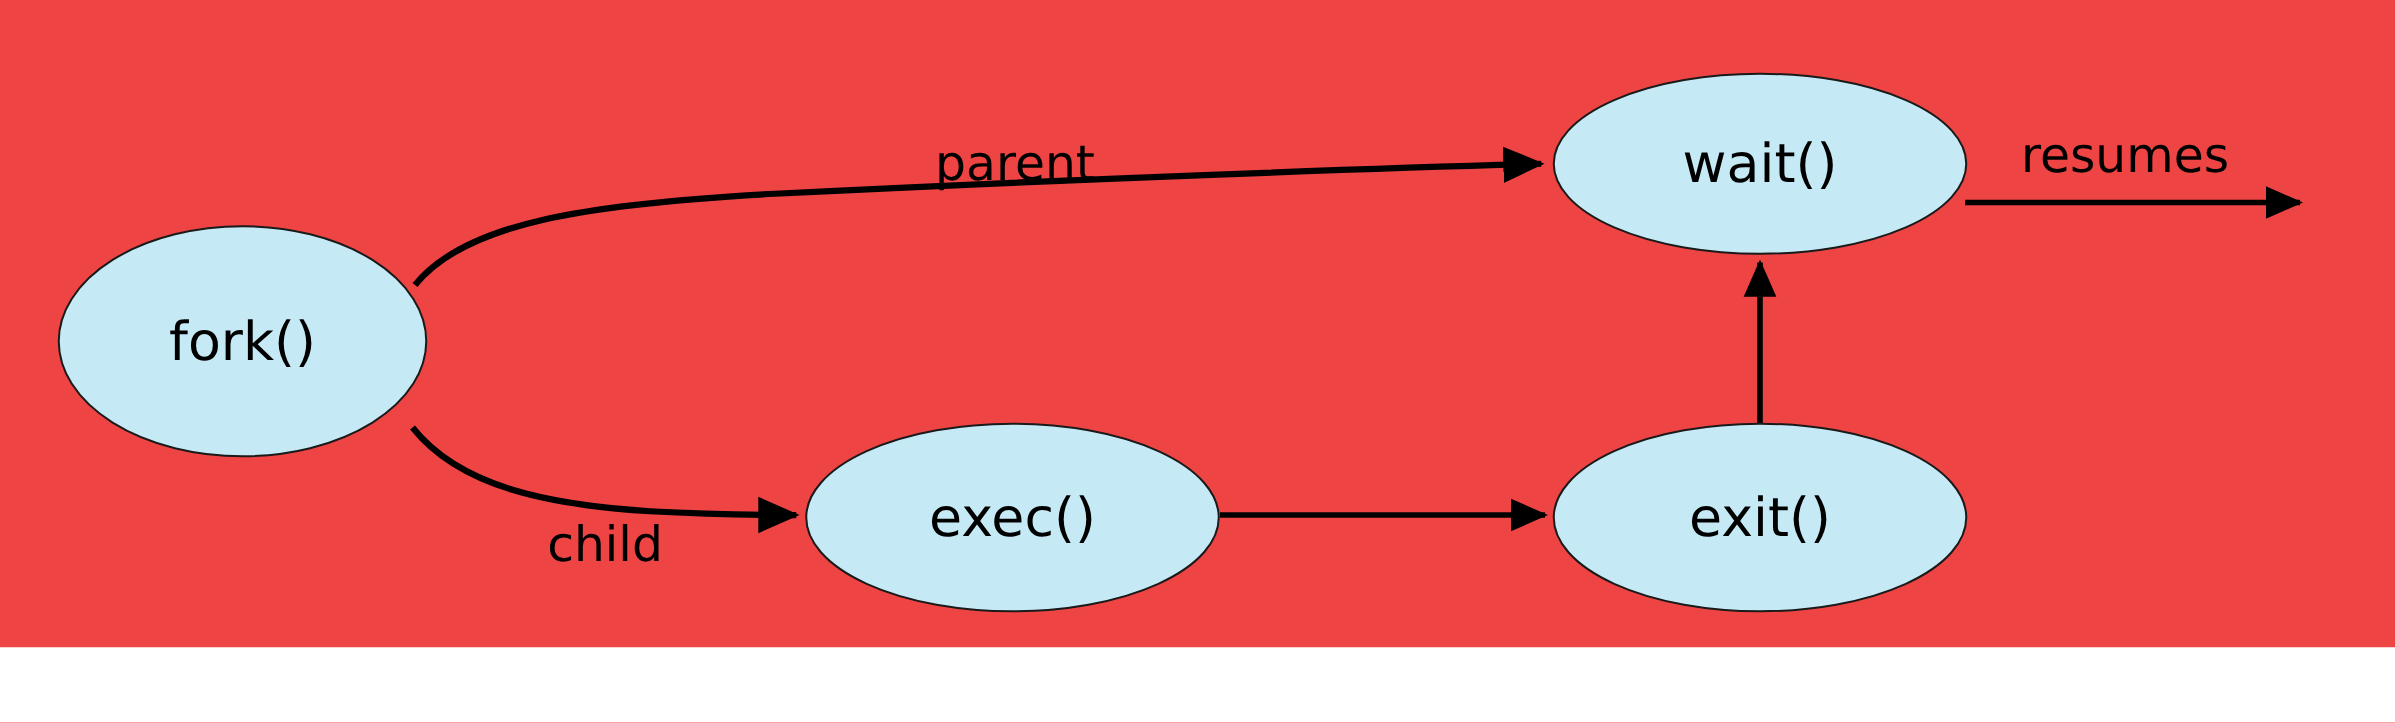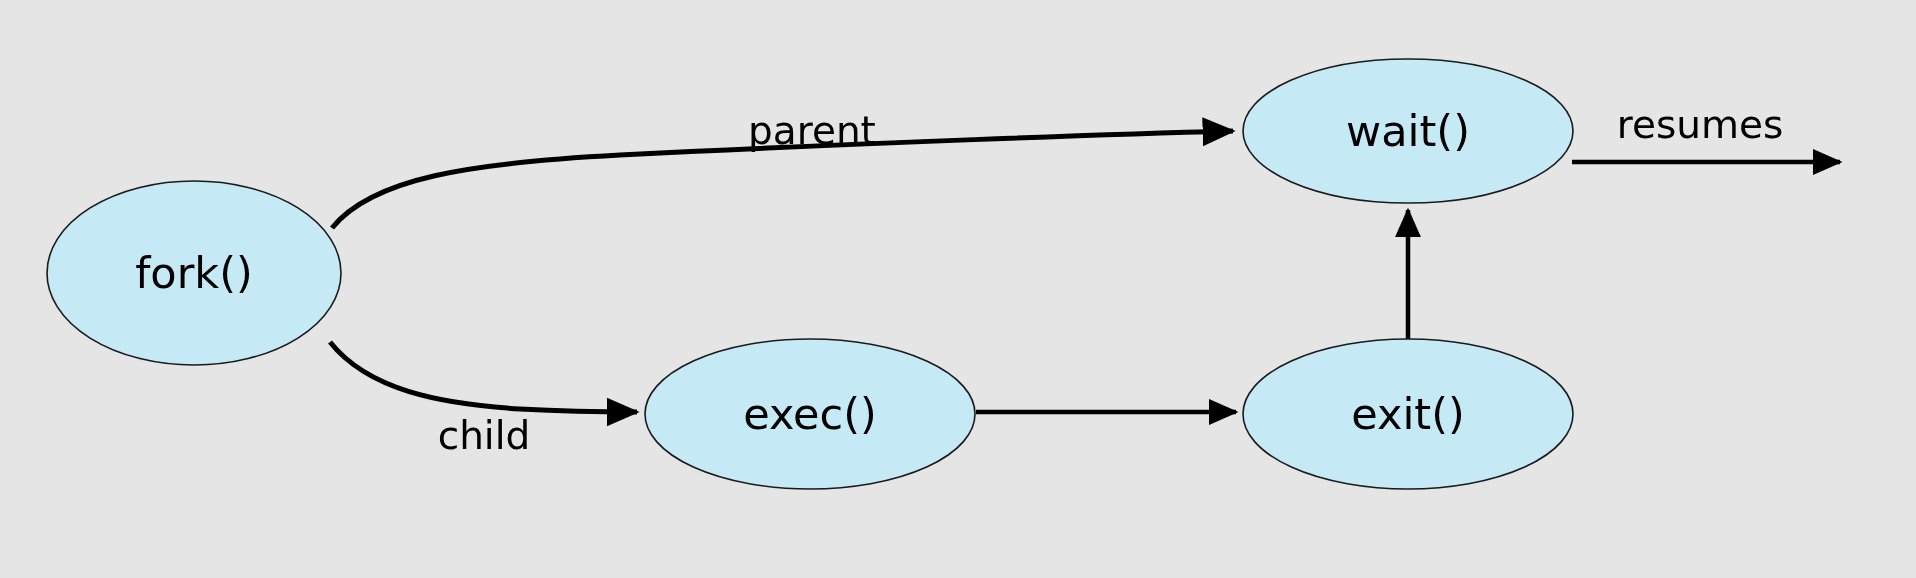--- a/index.html
+++ b/index.html
@@ -6,22 +6,22 @@
     margin: 0;
     padding: 0;
     background: #ffffff;
   }
   body {
     font-family: "DejaVu Sans", sans-serif;
   }
   #canvas-wrap {
     position: relative;
     width: 1916px;
-    height: 578px;
-    background: #e5e5e5;
+    height: 518px;
+    background: #ef4444;
     overflow: hidden;
   }
   svg#diagram {
     display: block;
     width: 1916px;
     height: 578px;
   }
   .node-shape {
     stroke: #1a1a1a;
     stroke-width: 1.6;

